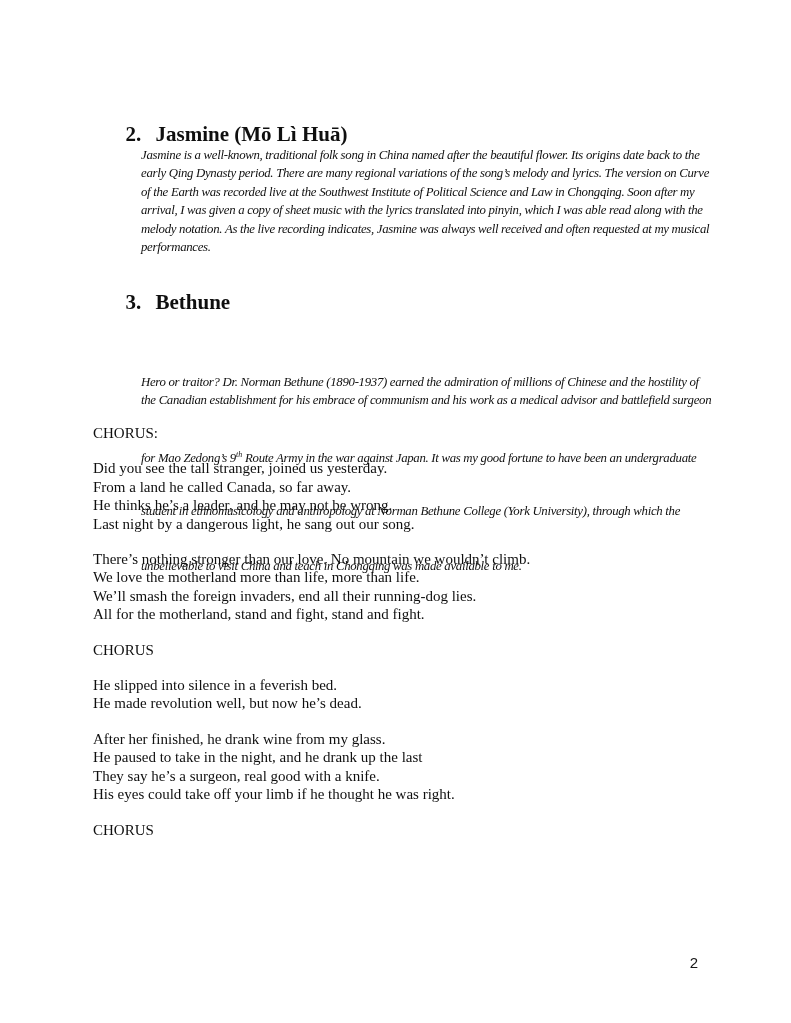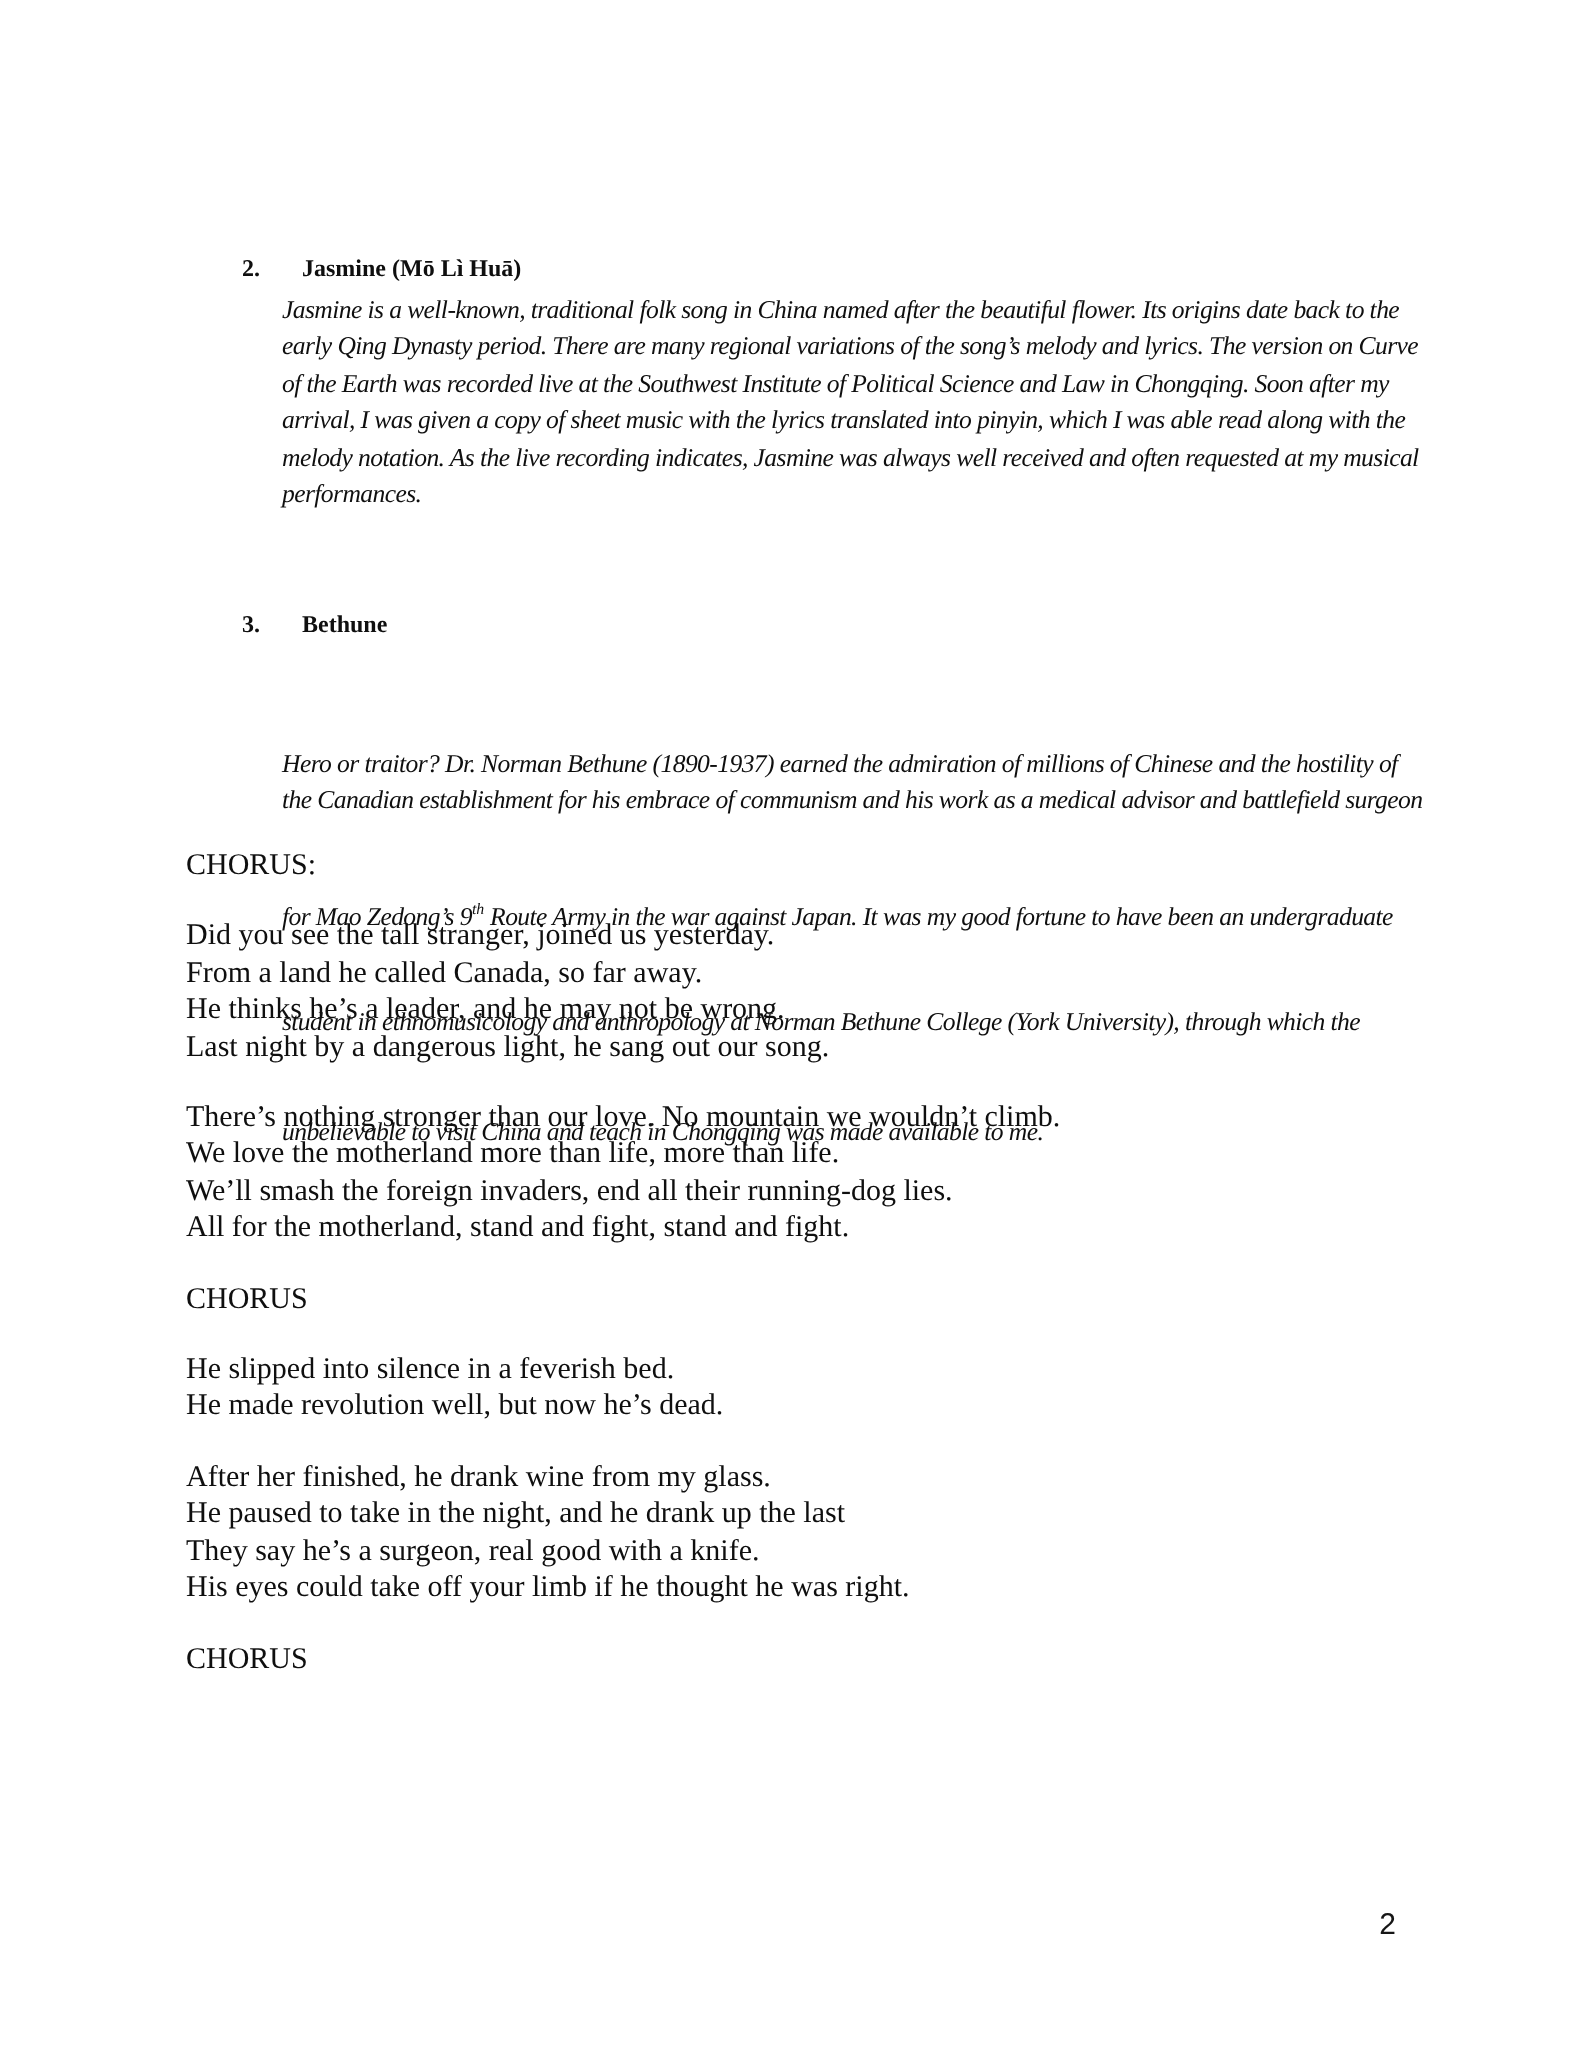--- a/index.html
+++ b/index.html
@@ -9,21 +9,21 @@
     font-family: "Liberation Serif", serif;
     color: #0f0f0f;
     position: relative;
     overflow: hidden;
   }
   .abs { position: absolute; left: 93px; }
 
   
   .doc-heading {
     font-weight: bold;
-    font-size: 12px;
+    font-size: 21px;
     line-height: 19px;
     white-space: pre;
   }
   .h-num { display: inline-block; margin-left: 22px; min-width: 30px; }
 
   
   .intro {
     font-style: italic;
     font-size: 12.8px;
     letter-spacing: -0.3px;
@@ -55,21 +55,21 @@
   <span class="h-num">2.</span><span>Jasmine (Mō Lì Huā)</span>
 </div>
 
 <div class="abs intro" style="top:146px">Jasmine is a well-known, traditional folk song in China named after the beautiful flower. Its origins date back to the
 early Qing Dynasty period. There are many regional variations of the song’s melody and lyrics. The version on Curve
 of the Earth was recorded live at the Southwest Institute of Political Science and Law in Chongqing. Soon after my
 arrival, I was given a copy of sheet music with the lyrics translated into pinyin, which I was able read along with the
 melody notation. As the live recording indicates, Jasmine was always well received and often requested at my musical
 performances.</div>
 
-<div class="abs doc-heading" style="top:284px">
+<div class="abs doc-heading" style="top:274px">
   <span class="h-num">3.</span><span>Bethune</span>
 </div>
 
 <div class="abs intro" style="top:336px">
   <div class="intro-line">Hero or traitor? Dr. Norman Bethune (1890-1937) earned the admiration of millions of Chinese and the hostility of</div><div class="intro-line">the Canadian establishment for his embrace of communism and his work as a medical advisor and battlefield surgeon</div>
   <div class="intro-line"><span>for Mao Zedong’s 9</span><span class="sup">th</span><span> Route Army in the war against Japan. It was my good fortune to have been an undergraduate</span></div>
   <div class="intro-line">student in ethnomusicology and anthropology at Norman Bethune College (York University), through which the</div>
   <div class="intro-line">unbelievable to visit China and teach in Chongqing was made available to me.</div>
 </div>
 

